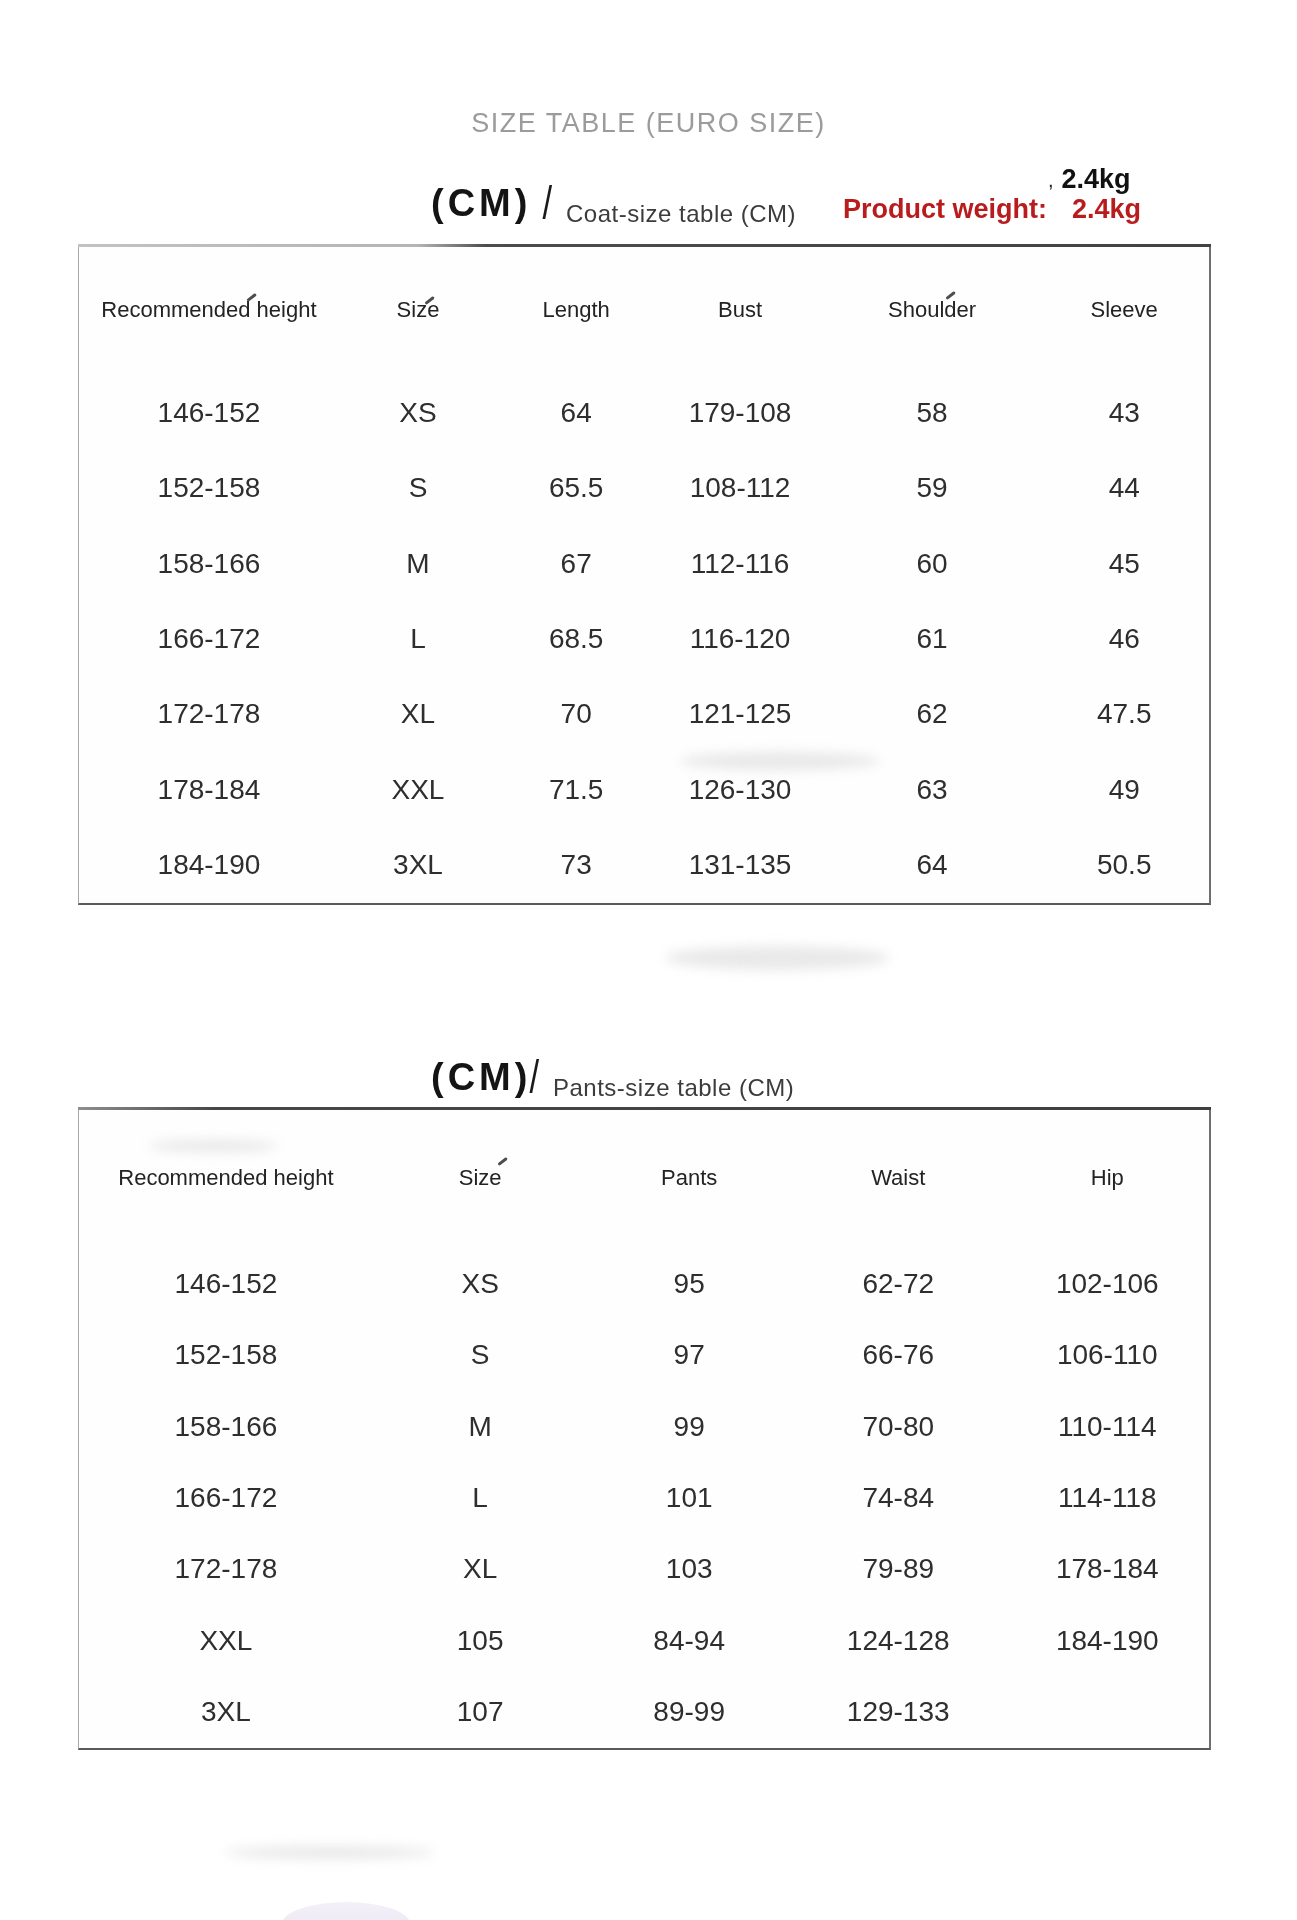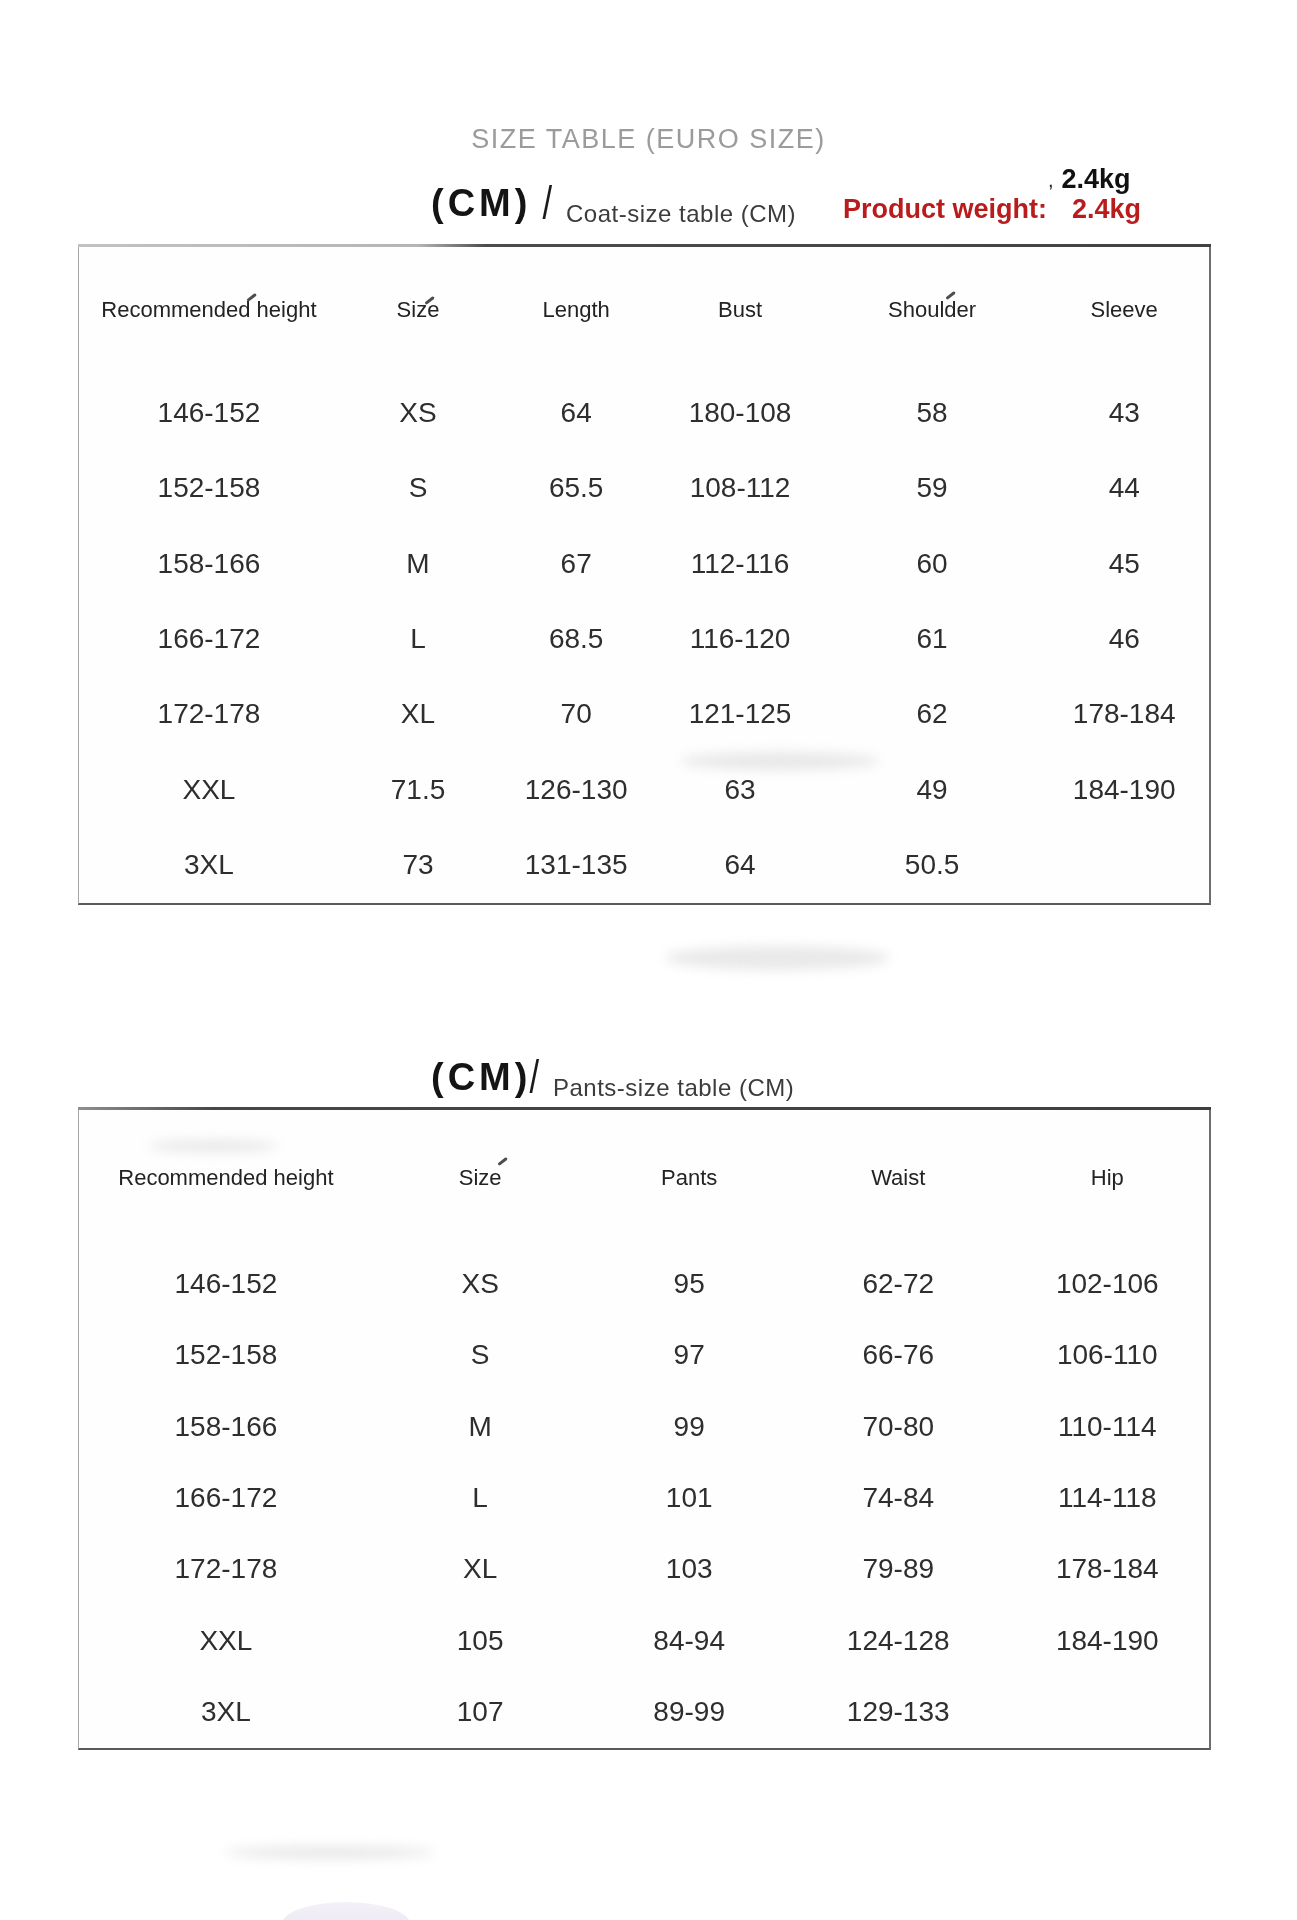--- a/index.html
+++ b/index.html
@@ -6,21 +6,21 @@
   #page{
     position:relative;
     width:1297px;height:1920px;
     background:#ffffff;
     overflow:hidden;
     font-family:"Liberation Sans", sans-serif;
     color:#2d2d2d;
   }
   
   .main-title{
-    position:absolute;left:0;top:124px;width:100%;
+    position:absolute;left:0;top:108px;width:100%;
     text-align:center;font-size:27px;letter-spacing:1.5px;
     color:#9b9b9b;font-weight:400;
   }
   .section-line{position:absolute;white-space:nowrap;}
   .cm-label{
     font-size:38px;font-weight:700;color:#141414;letter-spacing:4px;margin-left:13px;
   }
   .slash{
     font-size:46px;font-weight:400;color:#1a1a1a;
     display:inline-block;transform:scaleX(.75);
@@ -111,21 +111,21 @@
   <div class="size-table t1">
       <div class="cell head">Recommended height</div>
       <div class="cell head">Size</div>
       <div class="cell head">Length</div>
       <div class="cell head">Bust</div>
       <div class="cell head">Shoulder</div>
       <div class="cell head">Sleeve</div>
       <div class="cell val">146-152</div>
       <div class="cell val">XS</div>
       <div class="cell val">64</div>
-      <div class="cell val">180-108</div>
+      <div class="cell val">179-108</div>
       <div class="cell val">58</div>
       <div class="cell val">43</div>
       <div class="cell val">152-158</div>
       <div class="cell val">S</div>
       <div class="cell val">65.5</div>
       <div class="cell val">108-112</div>
       <div class="cell val">59</div>
       <div class="cell val">44</div>
       <div class="cell val">158-166</div>
       <div class="cell val">M</div>
@@ -137,20 +137,21 @@
       <div class="cell val">L</div>
       <div class="cell val">68.5</div>
       <div class="cell val">116-120</div>
       <div class="cell val">61</div>
       <div class="cell val">46</div>
       <div class="cell val">172-178</div>
       <div class="cell val">XL</div>
       <div class="cell val">70</div>
       <div class="cell val">121-125</div>
       <div class="cell val">62</div>
+      <div class="cell val">47.5</div>
       <div class="cell val">178-184</div>
       <div class="cell val">XXL</div>
       <div class="cell val">71.5</div>
       <div class="cell val">126-130</div>
       <div class="cell val">63</div>
       <div class="cell val">49</div>
       <div class="cell val">184-190</div>
       <div class="cell val">3XL</div>
       <div class="cell val">73</div>
       <div class="cell val">131-135</div>

